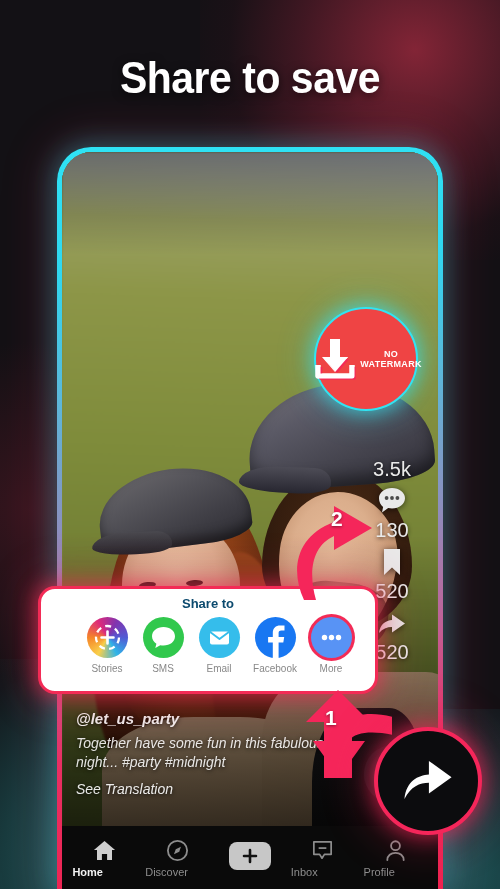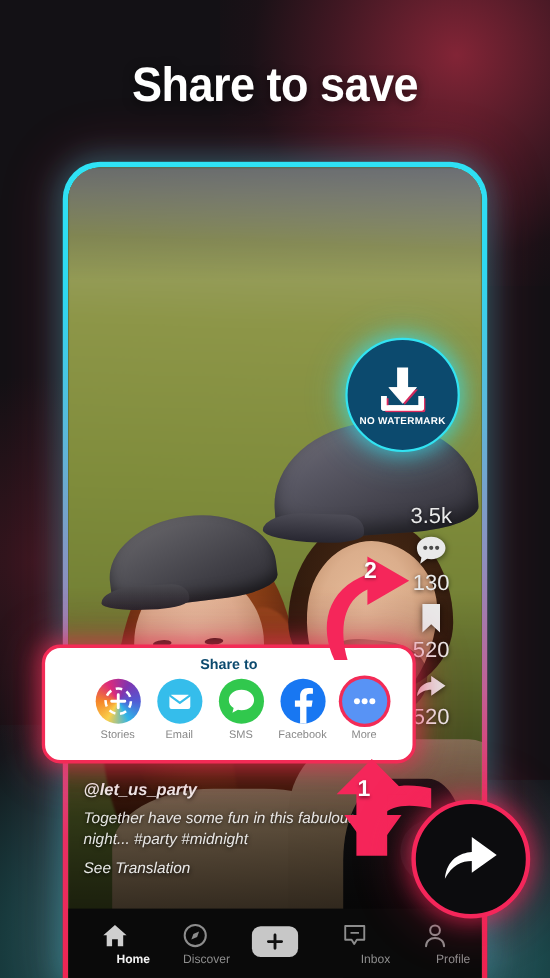--- a/index.html
+++ b/index.html
@@ -133,42 +133,42 @@
 
   
   #rail { position:absolute; right:14px; top:305px; width:64px; text-align:center; color:#fff; }
   .rail-item { margin-bottom:3px; }
   .rail-count { font-size:20px; color:#eaeaea; text-shadow:0 1px 4px rgba(0,0,0,.7); margin-top:1px; }
   .rail-ico { width:34px; height:34px; margin:0 auto; display:block; filter:drop-shadow(0 1px 3px rgba(0,0,0,.6)); }
 
   
   #nowm {
     position:absolute; right:6px; top:-150px; width:104px; height:104px; border-radius:50%;
-    background:#0c4a6e; border:2.5px solid #32e3f2;
+    background:#ef4444; border:2.5px solid #32e3f2;
     box-shadow:0 0 16px 3px rgba(50,227,242,.55), 0 0 30px 9px rgba(50,227,242,.22);
-    display:flex; flex-direction:column; align-items:center; justify-content:center;
+    display:flex; flex-direction:row; align-items:center; justify-content:center;
   }
   #nowm .dl { width:50px; height:44px; position:relative; margin-bottom:2px; }
   #nowm-label { font-size:9px; font-weight:bold; letter-spacing:.3px; color:#fff; }
 
   
   #caption { position:absolute; left:14px; bottom:92px; width:250px; color:#fff;font-style:italic; }
   #cap-user { font-size:15px; font-weight:bold; color:rgba(255,255,255,.92); text-shadow:0 1px 4px rgba(0,0,0,.8); }
   #cap-text { font-size:14px; line-height:19px; color:rgba(255,255,255,.88); margin-top:7px; text-shadow:0 1px 4px rgba(0,0,0,.8); }
   #cap-trans { font-size:14px; color:rgba(255,255,255,.9); margin-top:9px; text-shadow:0 1px 4px rgba(0,0,0,.8); }
 
   
   #disc { position:absolute; right:16px; bottom:86px; width:58px; height:58px; border-radius:50%;
     background:radial-gradient(circle at 50% 50%, #3a3a3e 0%, #232326 32%, #121214 60%, #1a1a1d 100%);
     display:flex; align-items:center; justify-content:center; }
 
   
   #nav { position:absolute; left:0; bottom:0; width:376px; height:63px; background:#0a0a0a;
     display:flex; align-items:center; justify-content:space-around; padding:0 6px; }
-  .nav-item { text-align:right; width:64px; }
+  .nav-item { text-align:left; width:64px; }
   .nav-label { font-size:11px; margin-top:3px; color:#8d8d8d; }
   .nav-item.active .nav-label { color:#f2f2f2; font-weight:bold; }
   .nav-ico { height:26px; display:flex; align-items:center; justify-content:center; }
   #nav-plus { width:42px; height:28px; border-radius:8px; background:#c7c7c7; position:relative; margin:0 auto; }
   #nav-plus:before { content:""; position:absolute; left:-4px; top:0; width:14px; height:28px; border-radius:8px 0 0 8px; background:#22dbd0; z-index:-1; }
   #nav-plus:after  { content:""; position:absolute; right:-4px; top:0; width:14px; height:28px; border-radius:0 8px 8px 0; background:#e8264f; z-index:-1; }
 
   
   #sheet {
     position:absolute; left:38px; top:586px; width:340px; height:108px;
@@ -376,36 +376,36 @@
       <div class="sh-circle" style="background:conic-gradient(from 210deg,#f9cf4a,#f58529,#dd2a7b,#8134af,#515bd4,#2fb4e8,#f9cf4a)">
         <svg viewBox="0 0 41 41" width="41" height="41">
           <circle cx="20.5" cy="20.5" r="11.5" fill="none" stroke="#fff" stroke-width="2.3" stroke-dasharray="6 4.3"></circle>
           <path d="M20.5 14.5 V26.5 M14.5 20.5 H26.5" stroke="#fff" stroke-width="2.6" stroke-linecap="round"></path>
         </svg>
       </div>
       <div class="sh-label">Stories</div>
     </div>
 
     <div class="sh-item">
+      <div class="sh-circle" style="background:#31c84d">
+        <svg viewBox="0 0 41 41" width="41" height="41">
+          <path d="M20.5 10c6.6 0 11.5 4 11.5 9.3 0 5.3-4.9 9.3-11.5 9.3-1.1 0-2.2-.12-3.2-.35l-5 2.75 1.1-4.3C10.8 25 9 22.4 9 19.3 9 14 13.9 10 20.5 10z" fill="#fff"></path>
+        </svg>
+      </div>
+      <div class="sh-label">SMS</div>
+    </div>
+
+    <div class="sh-item">
       <div class="sh-circle" style="background:#35bdeb">
         <svg viewBox="0 0 41 41" width="41" height="41">
           <rect x="11" y="14.5" width="19" height="13" rx="2" fill="#fff"></rect>
           <path d="M11.8 15.6 L20.5 22 L29.2 15.6" fill="none" stroke="#35bdeb" stroke-width="1.9" stroke-linecap="round" stroke-linejoin="round"></path>
         </svg>
       </div>
       <div class="sh-label">Email</div>
-    </div>
-
-    <div class="sh-item">
-      <div class="sh-circle" style="background:#31c84d">
-        <svg viewBox="0 0 41 41" width="41" height="41">
-          <path d="M20.5 10c6.6 0 11.5 4 11.5 9.3 0 5.3-4.9 9.3-11.5 9.3-1.1 0-2.2-.12-3.2-.35l-5 2.75 1.1-4.3C10.8 25 9 22.4 9 19.3 9 14 13.9 10 20.5 10z" fill="#fff"></path>
-        </svg>
-      </div>
-      <div class="sh-label">SMS</div>
     </div>
 
     <div class="sh-item">
       <div class="sh-circle" style="background:#1877f2">
         <svg viewBox="0 0 41 41" width="41" height="41">
           <path d="M23.6 41V25.5h4.7l.9-5.6h-5.6v-3.6c0-1.6.5-2.7 2.9-2.7h3V8.6c-.5-.07-2.3-.22-4.4-.22-4.3 0-7.3 2.6-7.3 7.4v4.1h-4.7v5.6h4.7V41z" fill="#fff"></path>
         </svg>
       </div>
       <div class="sh-label">Facebook</div>
     </div>

